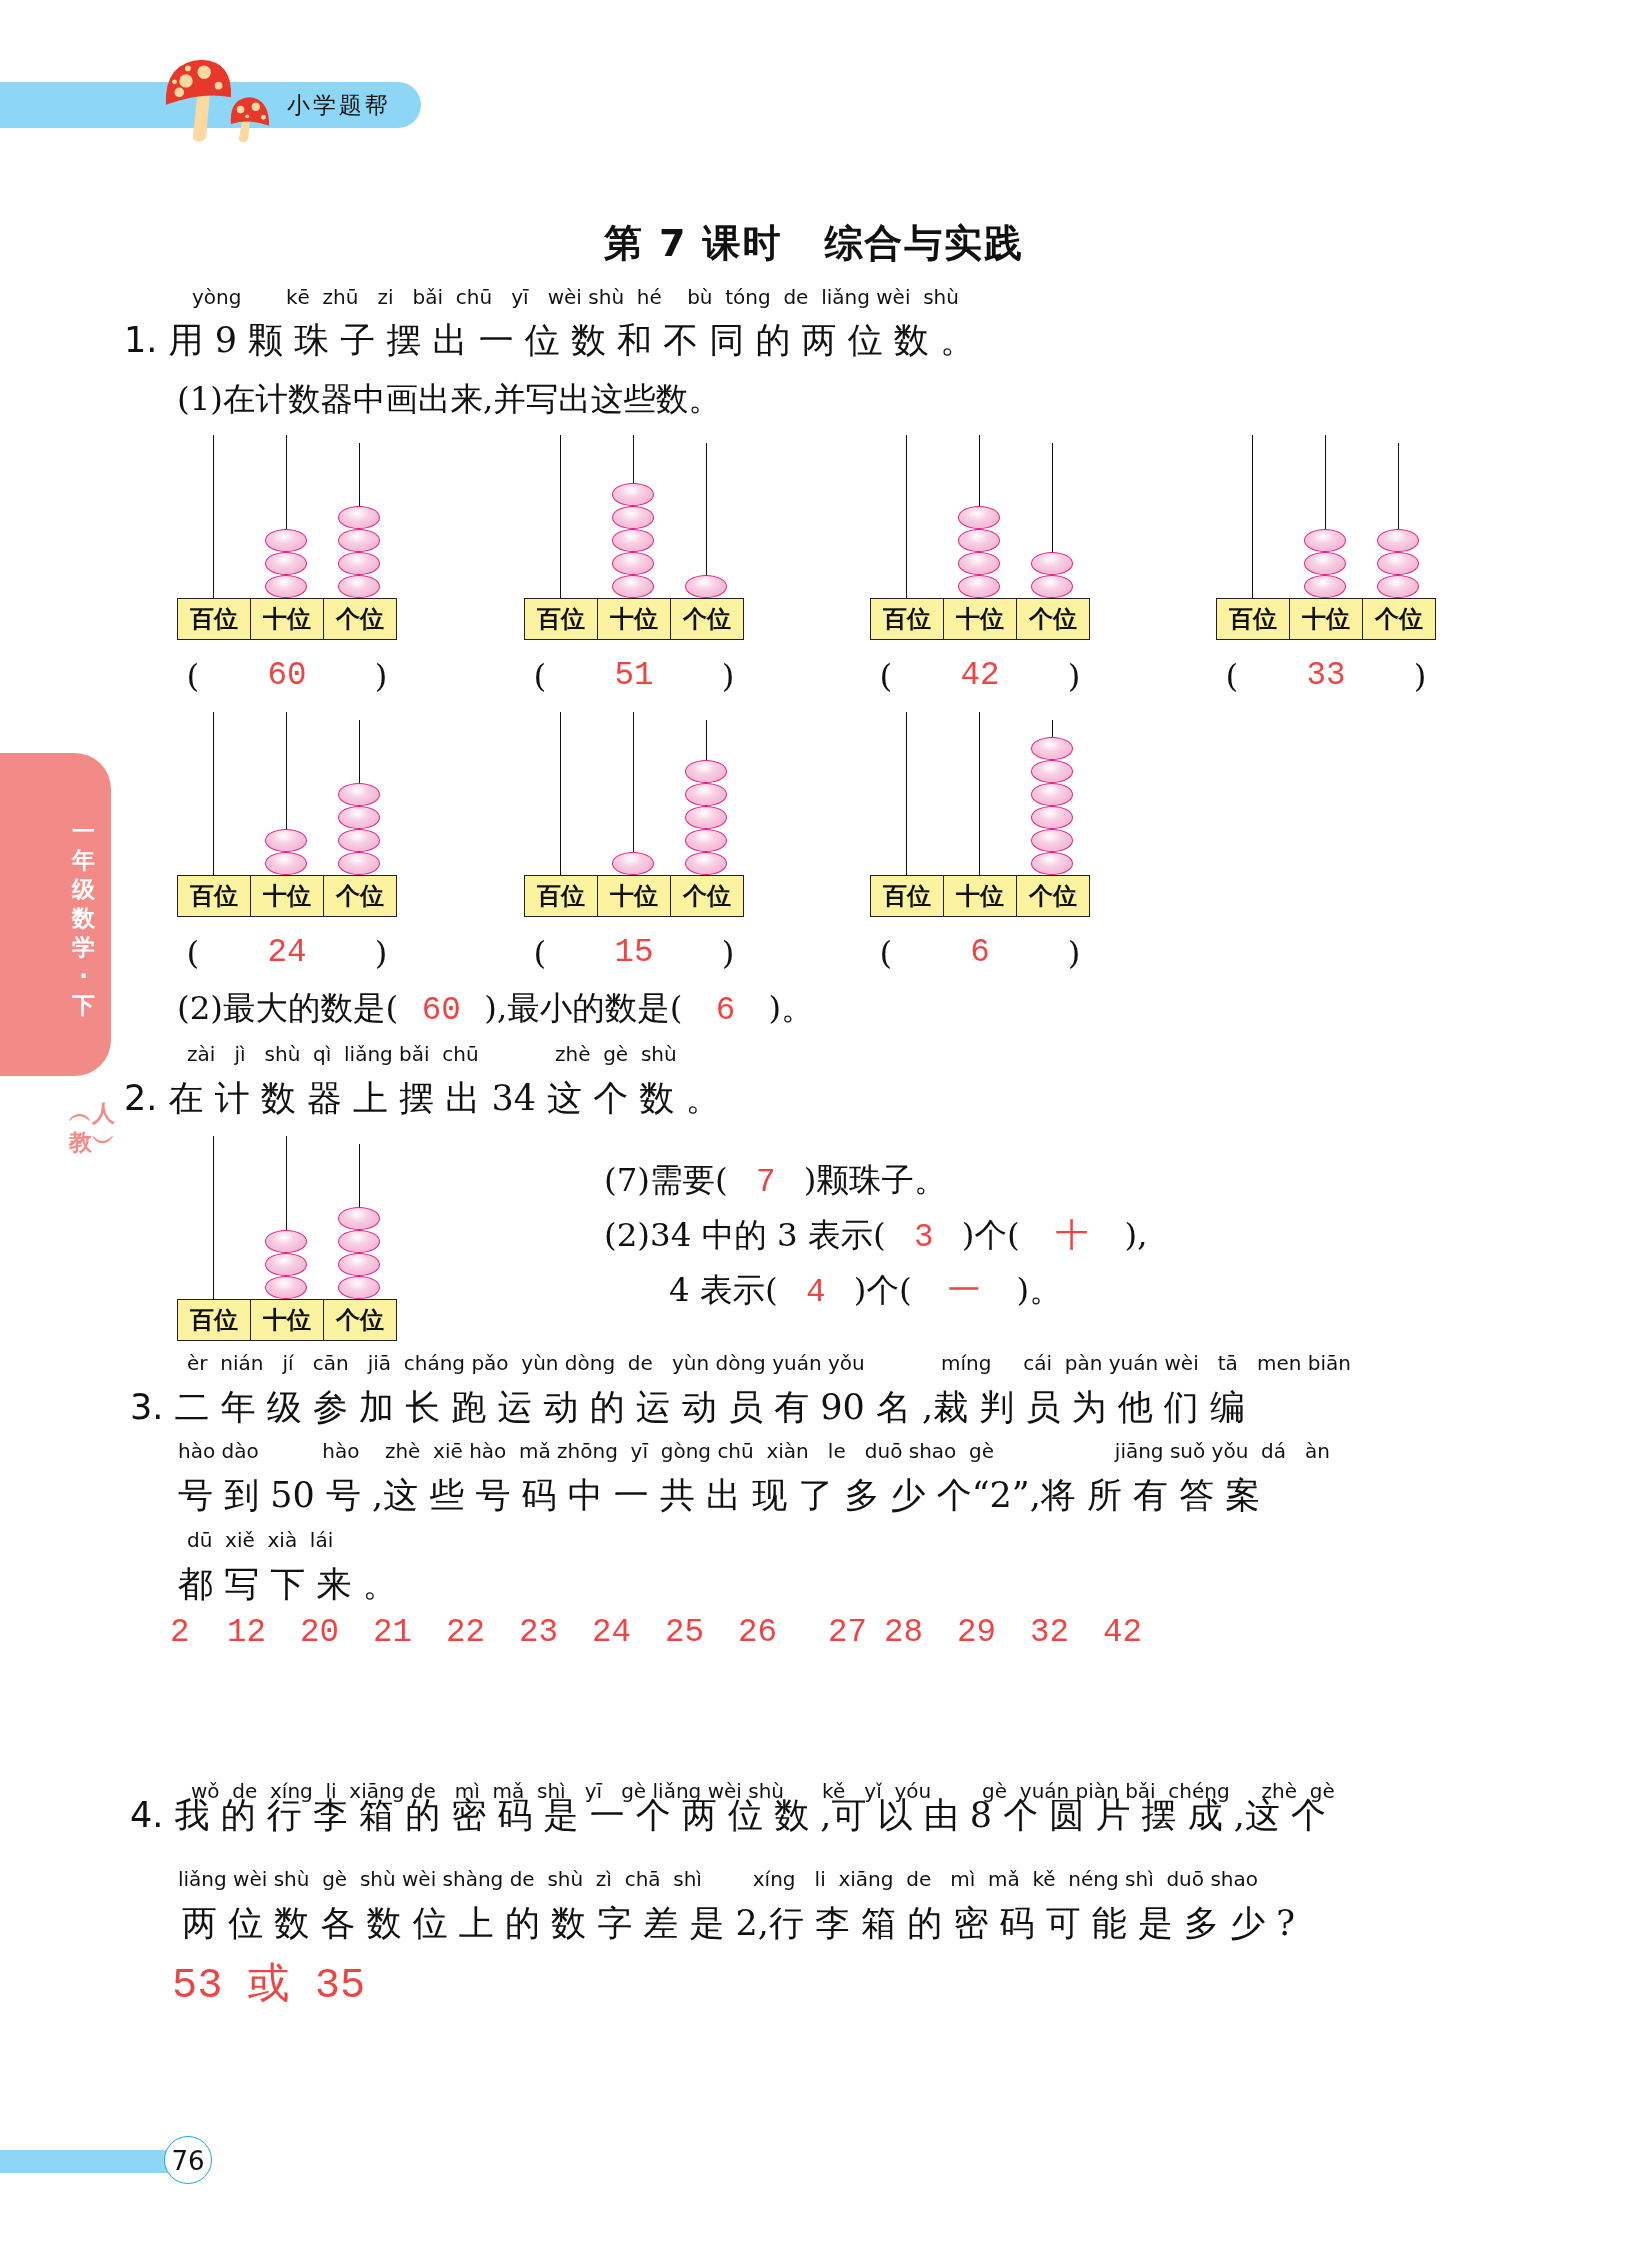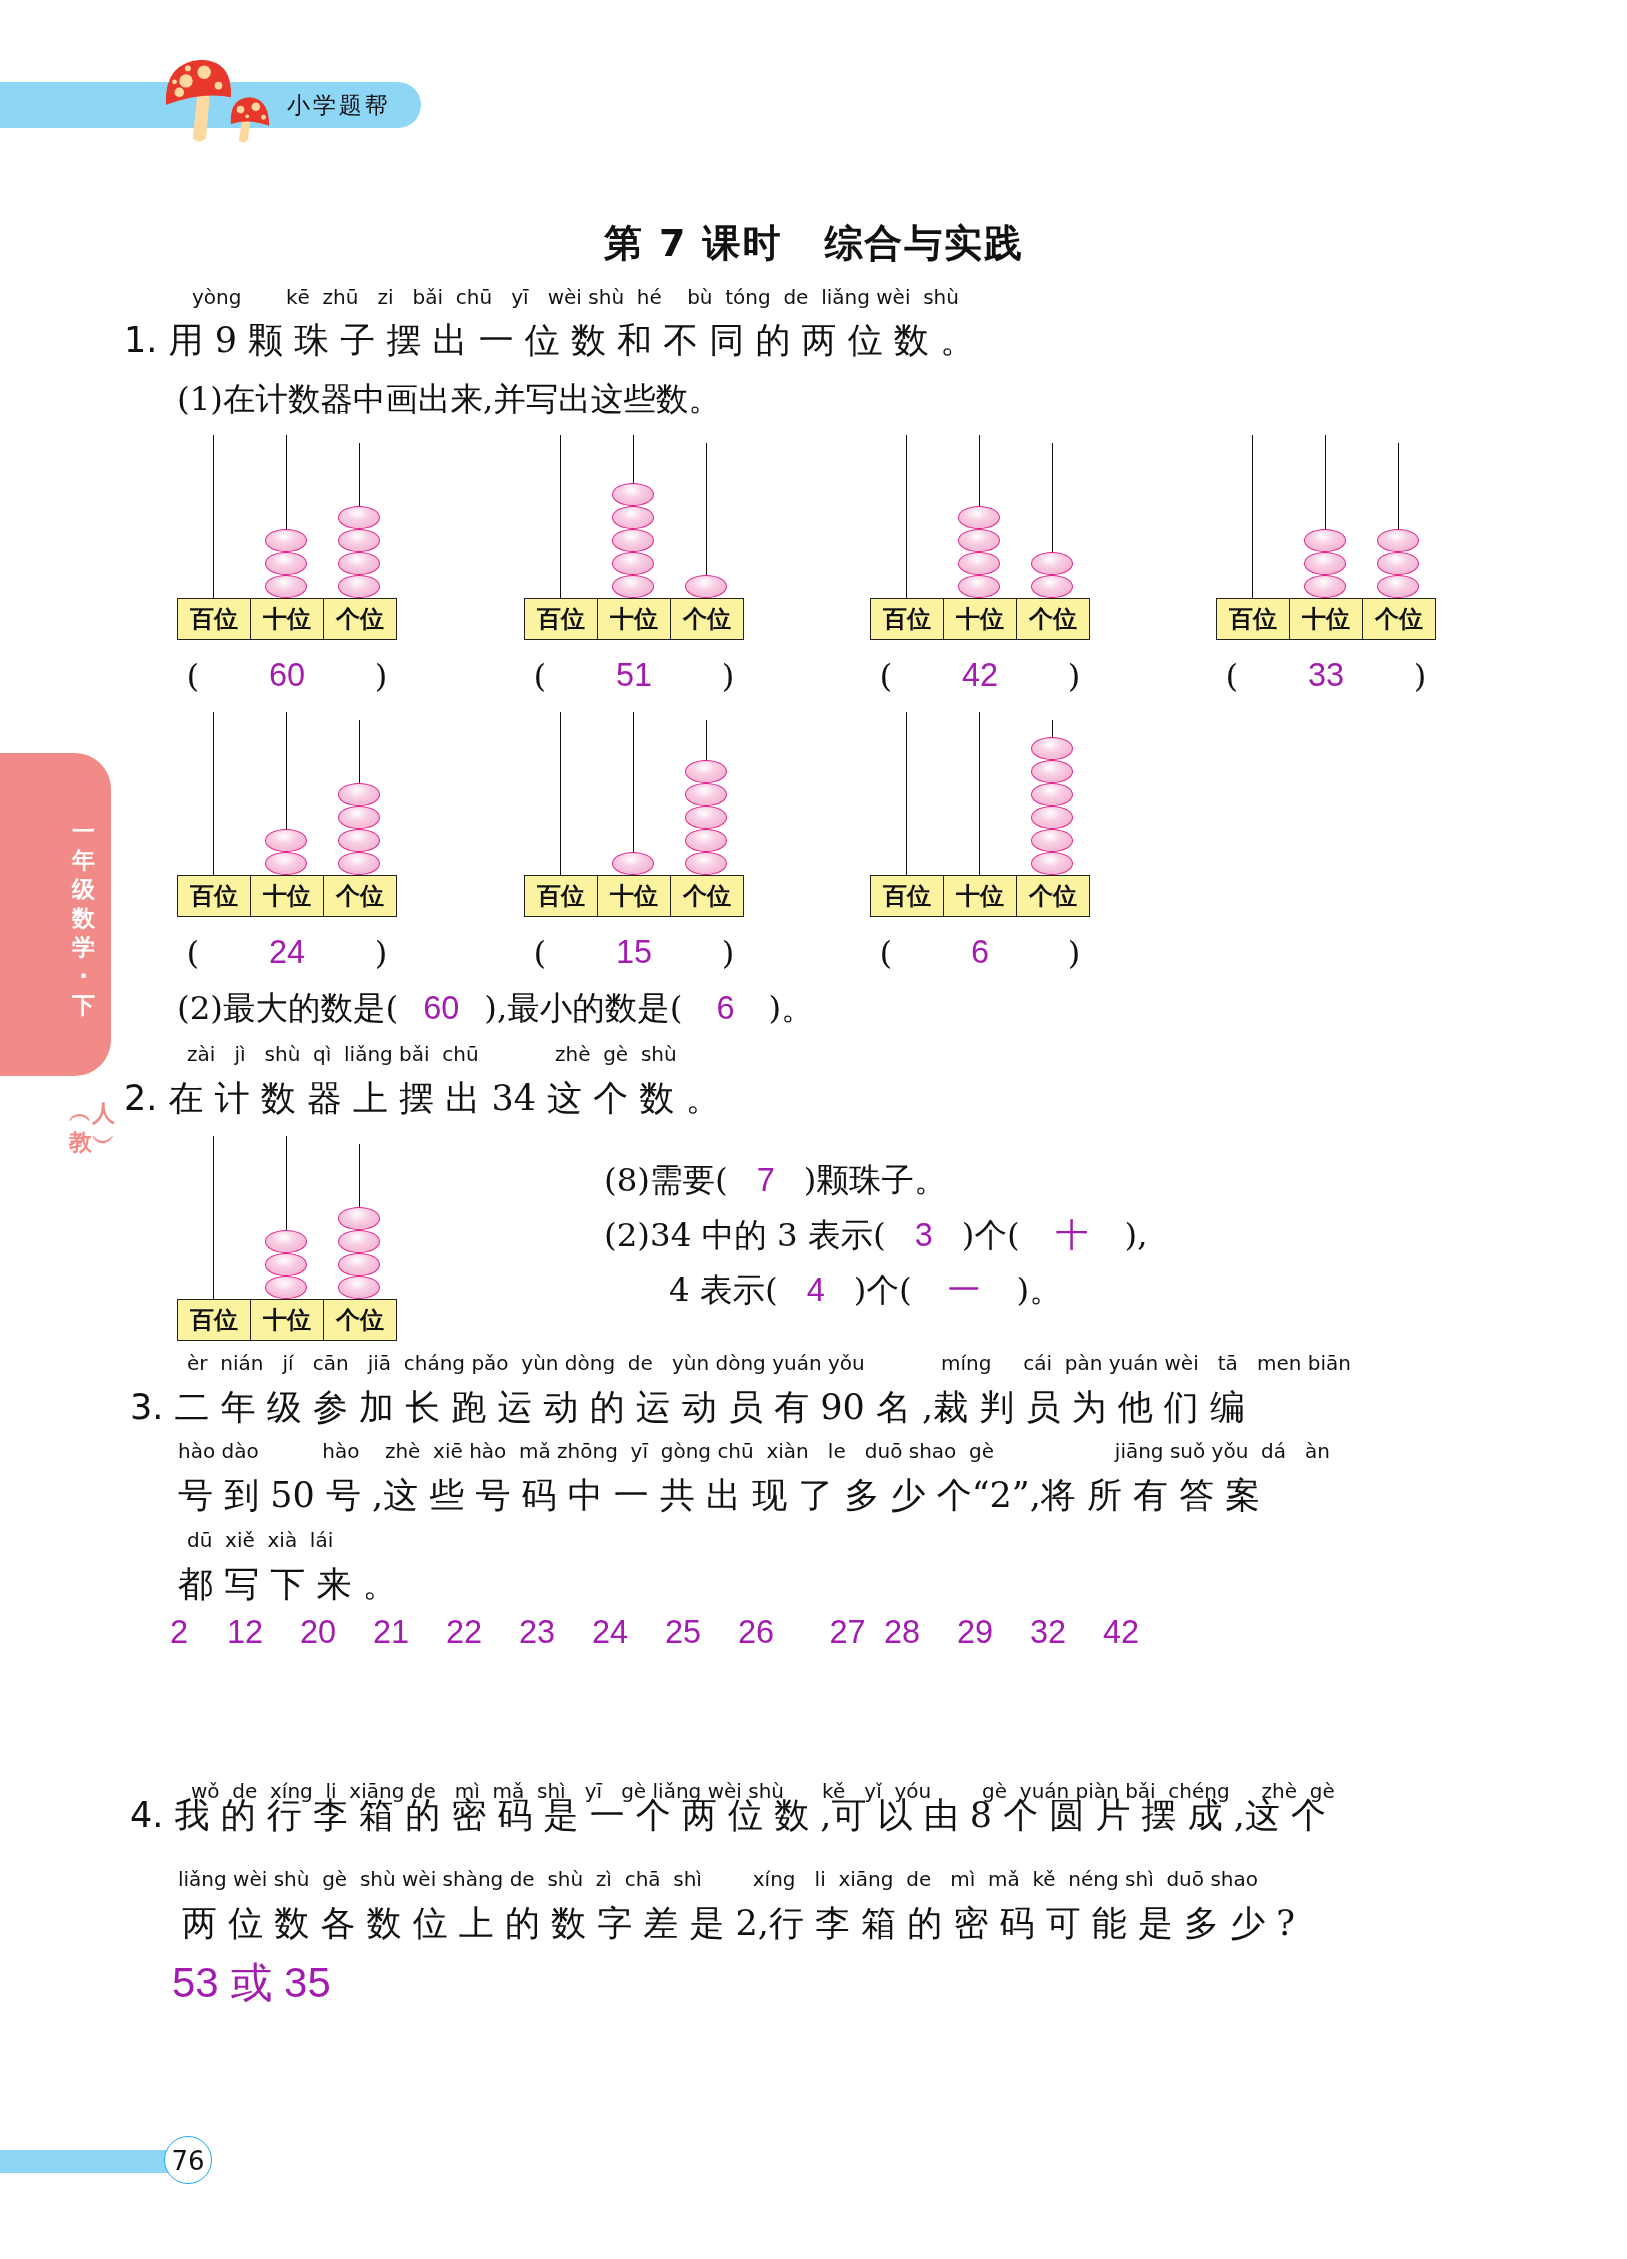--- a/index.html
+++ b/index.html
@@ -10,21 +10,21 @@
   .hdr-bar { left:0; top:82px; width:421px; height:46px; background:#8dd6f5; border-radius:0 23px 23px 0; }
   .hdr-title { left:287px; top:90px; font-family:"DejaVu Sans","Liberation Sans",sans-serif; font-size:23px; letter-spacing:2.9px; color:#111; }
   .mush { position:absolute; }
   
   .page-title { left:0; width:1628px; top:218px; text-align:center; font-family:"DejaVu Sans","Liberation Sans",sans-serif; font-weight:bold; font-size:38px; letter-spacing:1.9px; }
   .page-title span { margin:0 21px; }
   
   .py { font-family:"DejaVu Sans","Liberation Sans",sans-serif; font-size:20px; color:#111; white-space:pre; }
   .qt { font-family:"DejaVu Serif","Liberation Serif",serif; font-size:35px; white-space:pre; letter-spacing:0; }
   .qnum { font-family:"DejaVu Sans","Liberation Sans",sans-serif; }
-  .ans { color:#a21caf; font-family:Liberation Sans, sans-serif; }
+  .ans { color:#ef4444; font-family:Liberation Mono, monospace; }
   .sub { font-size:32.5px; }
   
   .abacus { position:absolute; width:220px; }
   .abacus .rods { position:relative; height:163px; }
   .abacus .rod { position:absolute; bottom:0; width:1.4px; background:#111; }
   .abacus .bead { position:absolute; width:42px; height:23px; border-radius:50%;
      background:radial-gradient(ellipse at 45% 30%, #fff 0%, #f8d0e4 35%, #f2b3d2 80%);
      border:1.4px solid #e0208a; box-sizing:border-box; }
   .abacus .labels { display:flex; border:1.4px solid #222; background:#fbf3a0; height:42px; box-sizing:border-box; }
   .abacus .lab { flex:1; text-align:center; font-family:"DejaVu Sans","Liberation Sans",sans-serif; font-weight:bold; font-size:24px; line-height:40px; border-right:1.4px solid #222; }
@@ -258,21 +258,21 @@
         <div class="bead" style="left: 161px; bottom: 69px;"></div>
       </div>
       <div class="labels">
         <div class="lab">百位</div>
         <div class="lab">十位</div>
         <div class="lab">个位</div>
       </div>
     </div>
   </div>
 
-<div class="abs qt sub" style="left:604px;top:1159px"><span>(8)需要(</span><span class="ans" style="display:inline-block;width:76px;text-align:center">7</span><span>)颗珠子。</span></div>
+<div class="abs qt sub" style="left:604px;top:1159px"><span>(7)需要(</span><span class="ans" style="display:inline-block;width:76px;text-align:center">7</span><span>)颗珠子。</span></div>
 <div class="abs qt sub" style="left:604px;top:1214px"><span>(2)34 中的 3 表示(</span><span class="ans" style="display:inline-block;width:76px;text-align:center">3</span><span>)个(</span><span class="ans" style="display:inline-block;width:105px;text-align:center">十</span><span>),</span></div>
 <div class="abs qt sub" style="left:669px;top:1269px"><span>4 表示(</span><span class="ans" style="display:inline-block;width:76px;text-align:center">4</span><span>)个(</span><span class="ans" style="display:inline-block;width:105px;text-align:center">一</span><span>)。</span></div>
 
 <div class="abs py" style="left:187px;top:1351px">èr  nián   jí   cān   jiā  cháng pǎo  yùn dòng  de   yùn dòng yuán yǒu            míng     cái  pàn yuán wèi   tā   men biān</div>
 <div class="abs qt" style="left:130px;top:1384px"><span class="qnum">3.</span> <span>二 年 级 参 加 长 跑 运 动 的 运 动 员 有 90 名 ,裁 判 员 为 他 们 编</span></div>
 <div class="abs py" style="left:178px;top:1439px">hào dào          hào    zhè  xiē hào  mǎ zhōng  yī  gòng chū  xiàn   le   duō shao  gè                   jiāng suǒ yǒu  dá   àn</div>
 <div class="abs qt" style="left:178px;top:1472px">号 到 50 号 ,这 些 号 码 中 一 共 出 现 了 多 少 个“2”,将 所 有 答 案</div>
 <div class="abs py" style="left:187px;top:1528px">dū  xiě  xià  lái</div>
 <div class="abs qt" style="left:178px;top:1561px">都 写 下 来 。</div>
 <div class="abs" id="q3-answers" style="left:170px;top:1614px;display:flex;gap:0">

